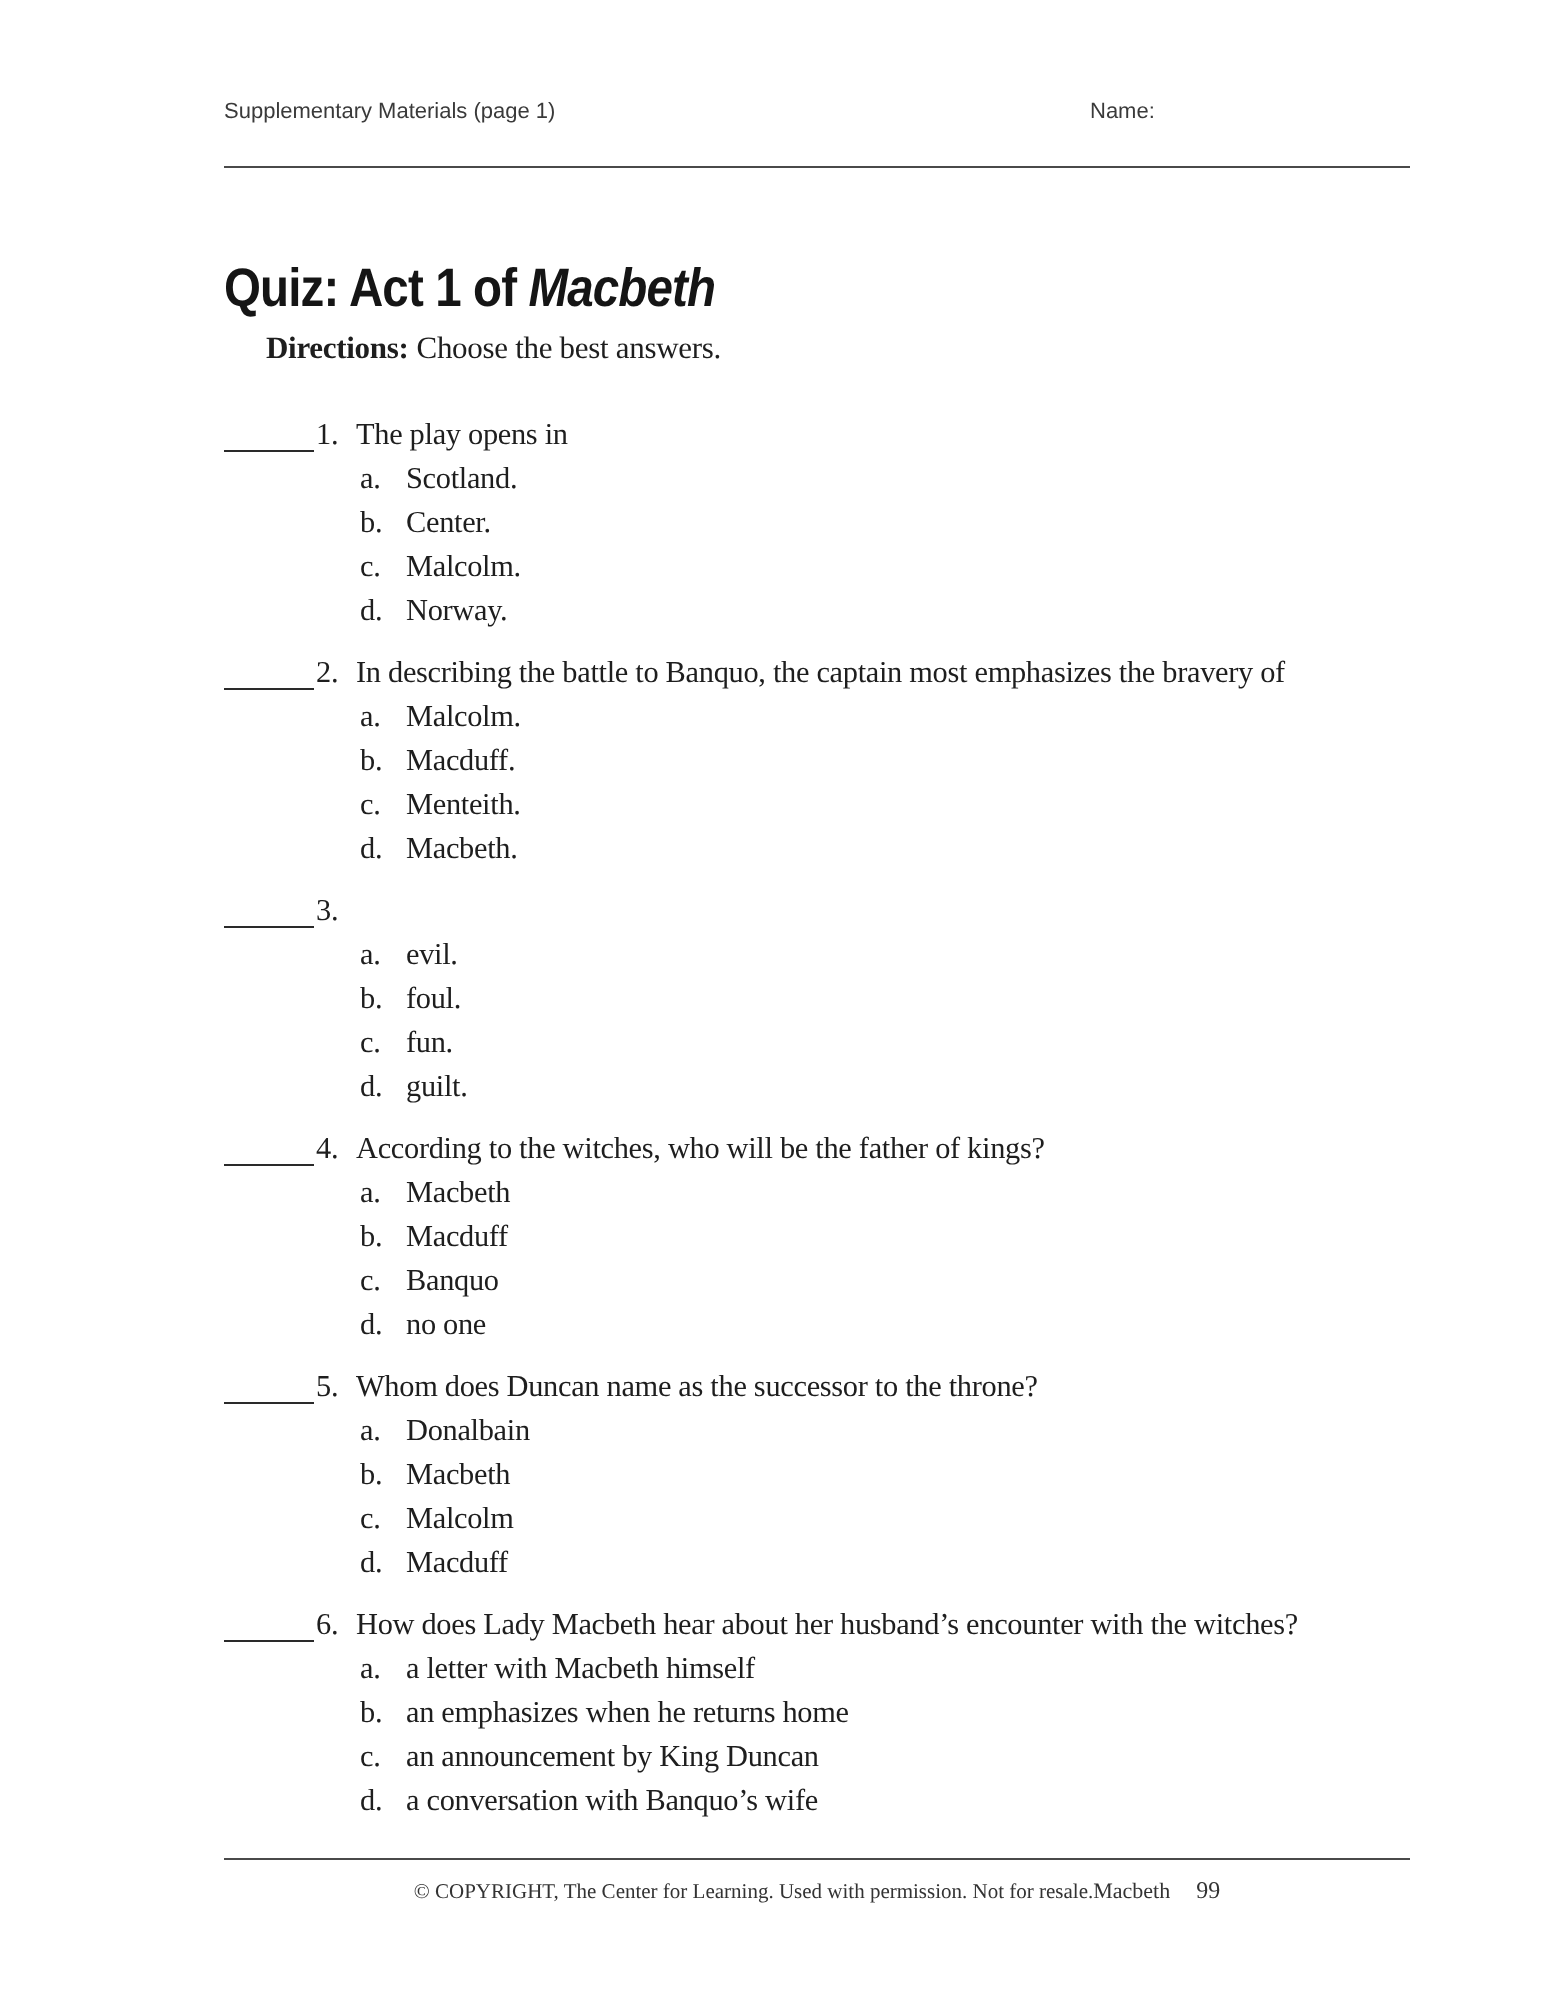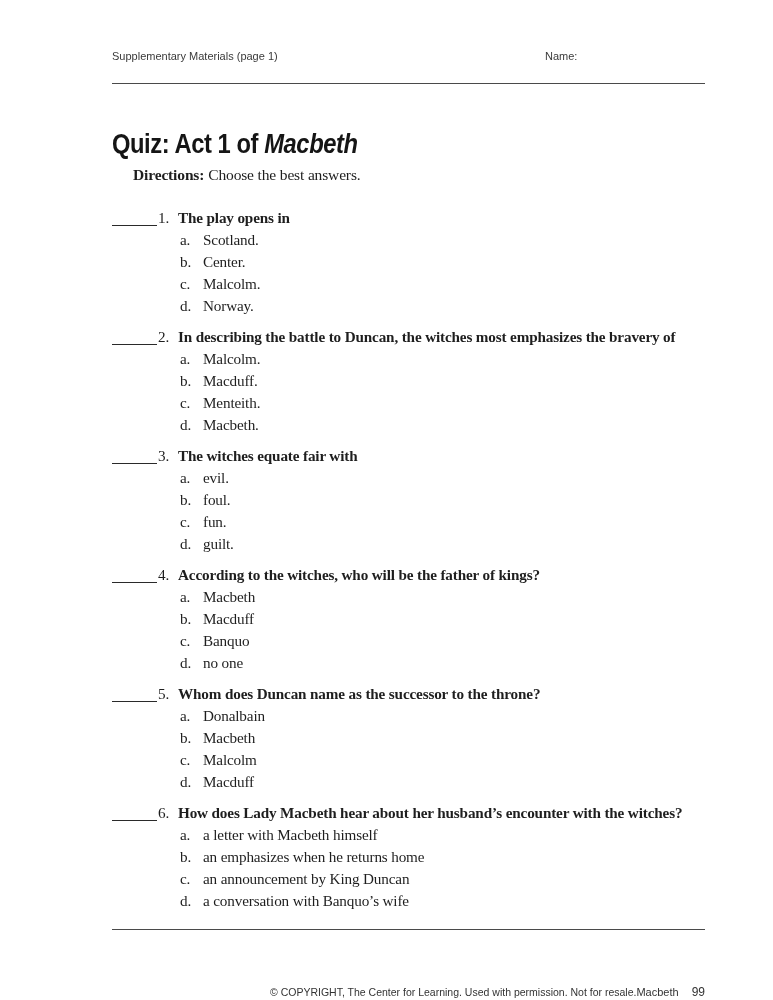--- a/index.html
+++ b/index.html
@@ -74,42 +74,42 @@
     height: 19px;
     border-bottom: 1.4px solid #2a2a2a;
     flex: 0 0 45px;
   }
   .qnum {
     flex: 0 0 21px;
     text-align: left;
     padding-left: 1px;
     white-space: nowrap;
   }
-  .qtext { white-space: nowrap; font-weight: bold; }
+  .qtext { white-space: nowrap; }
   .option { display: flex; margin-left: 68px; }
   .opt-letter { flex: 0 0 23px; white-space: nowrap; }
   .opt-text { white-space: nowrap; }
   
   .footer {
     position: absolute;
     top: 929px;
     left: 112px;
     width: 593px;
     border-top: 1px solid #4a4a4a;
-    padding-top: 24px;
+    padding-top: 8px;
     display: flex;
-    justify-content: flex-end;
+    justify-content: center;
     align-items: baseline;
-    font-family: Liberation Sans, sans-serif;
+    font-family: Liberation Serif, serif;
     font-size: 10.5px;
     color: #333333;
   }
   .footer-right { display: flex; align-items: baseline; gap: 13px; }
   .footer-right .book { font-size: 11px; }
-  .footer-right .pagenum { font-size: 12px; margin-top: 31px; }
+  .footer-right .pagenum { font-size: 12px; }
 </style>
 </head>
 <body>
 
 <div class="page">
 
   <div class="header">
     <span>Supplementary Materials (page 1)</span>
     <span class="name-label">Name:</span>
   </div>
@@ -145,21 +145,21 @@
       <div class="option">
         <span class="opt-letter">d.</span>
         <span class="opt-text">Norway.</span>
       </div>
     </div>
 
     <div class="question">
       <div class="q-line">
         <span class="blank"></span>
         <span class="qnum">2.</span>
-        <span class="qtext">In describing the battle to Duncan, the witches most emphasizes the bravery of</span>
+        <span class="qtext">In describing the battle to Banquo, the captain most emphasizes the bravery of</span>
       </div>
       <div class="option">
         <span class="opt-letter">a.</span>
         <span class="opt-text">Malcolm.</span>
       </div>
       <div class="option">
         <span class="opt-letter">b.</span>
         <span class="opt-text">Macduff.</span>
       </div>
       <div class="option">
@@ -169,21 +169,20 @@
       <div class="option">
         <span class="opt-letter">d.</span>
         <span class="opt-text">Macbeth.</span>
       </div>
     </div>
 
     <div class="question">
       <div class="q-line">
         <span class="blank"></span>
         <span class="qnum">3.</span>
-        <span class="qtext">The witches equate fair with</span>
       </div>
       <div class="option">
         <span class="opt-letter">a.</span>
         <span class="opt-text">evil.</span>
       </div>
       <div class="option">
         <span class="opt-letter">b.</span>
         <span class="opt-text">foul.</span>
       </div>
       <div class="option">

